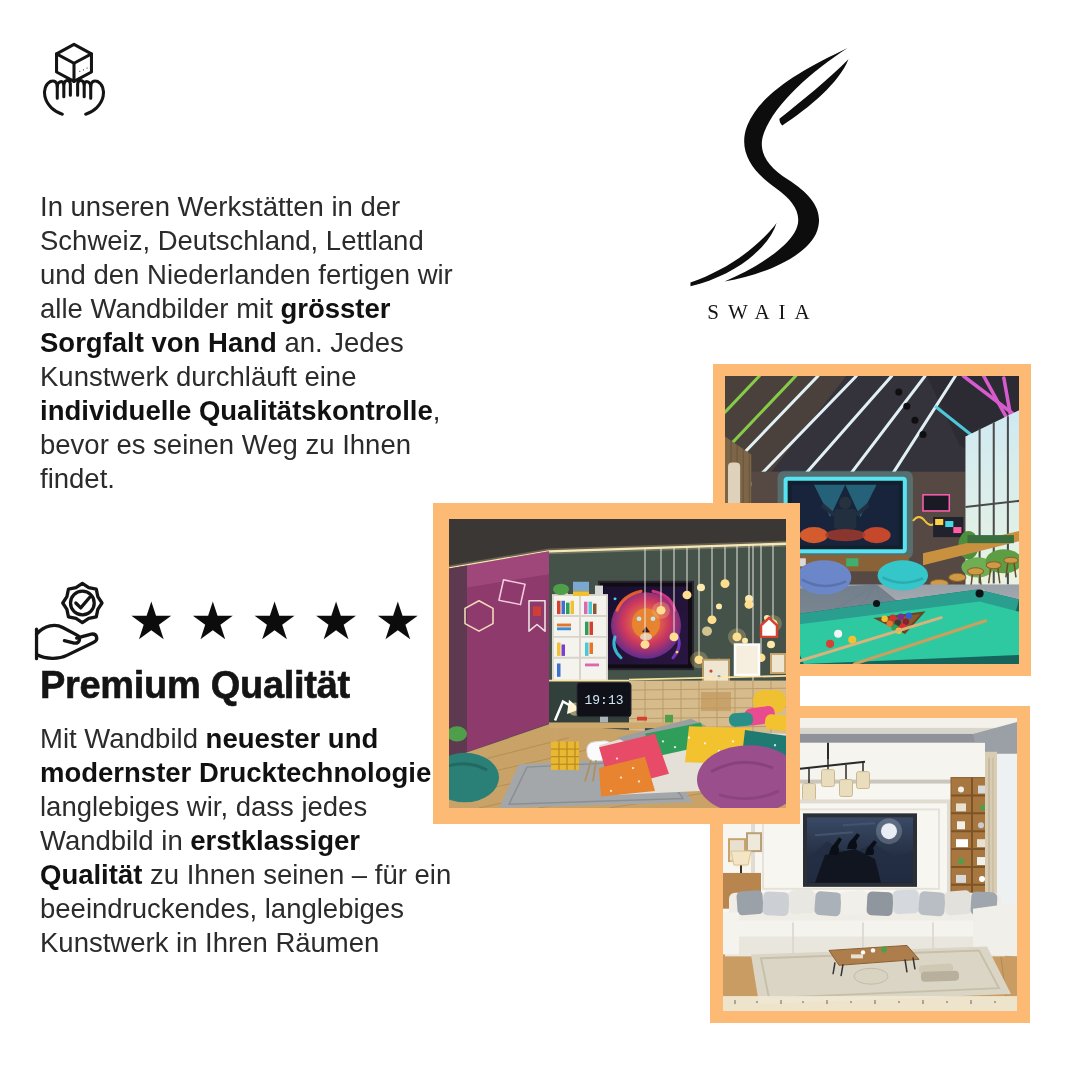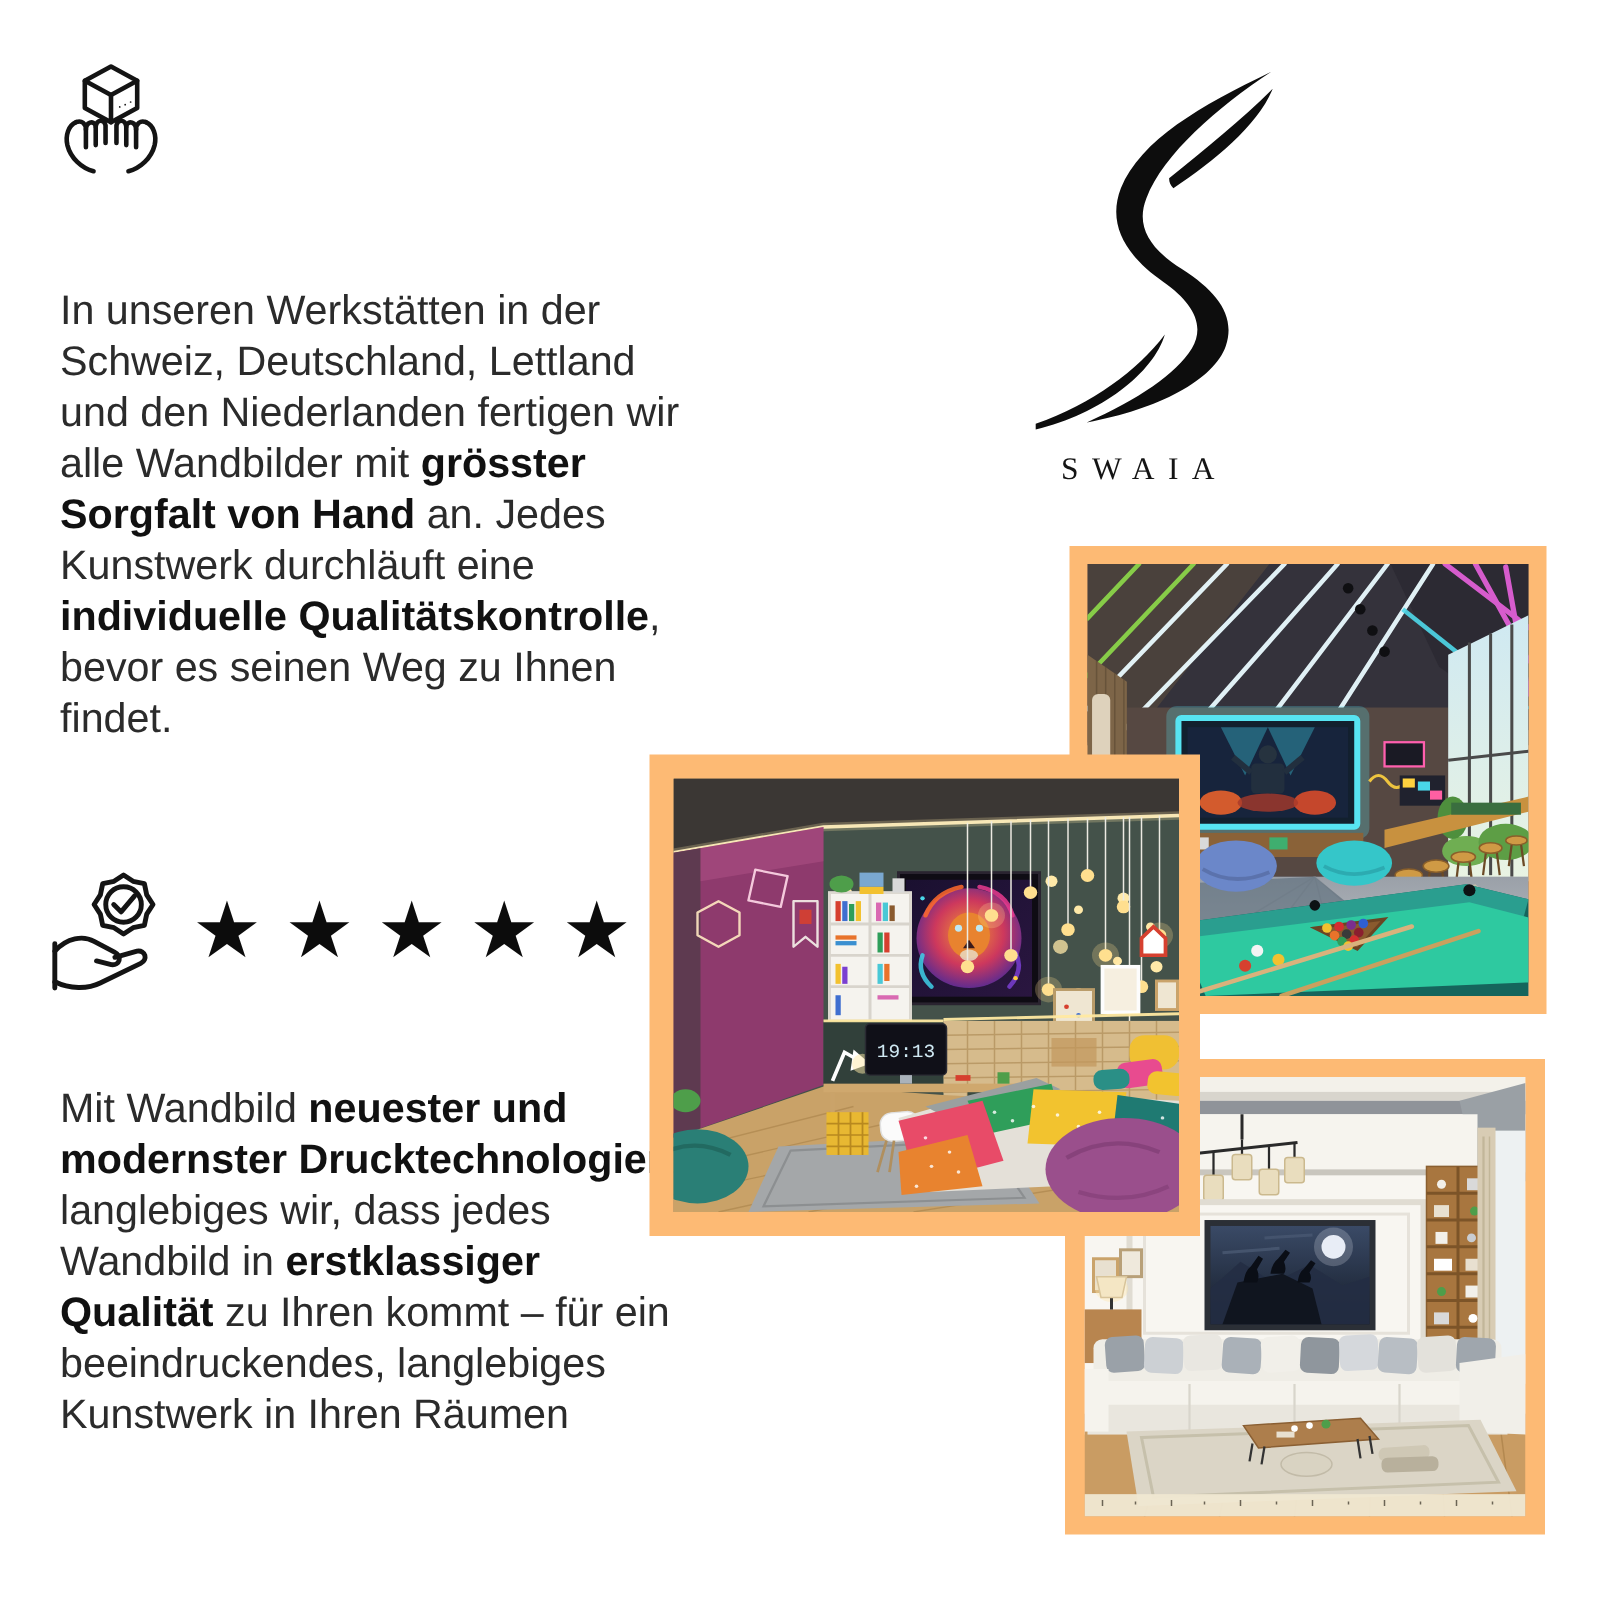--- a/index.html
+++ b/index.html
@@ -51,22 +51,23 @@
       <circle cx="64" cy="34" r="14.5"></circle>
       <path d="M56,34 L62,40 L73,27"></path>
       <path d="M8,66 V102"></path>
       <path d="M8,72 C18,61 31,59 40,64 L57,73 C63,76 61,84 54,83 L42,80"></path>
       <path d="M8,97 C20,103 35,103 45,98 L78,82 C84,79 82,71 75,72 L57,77"></path>
     </svg>
   </div>
 
   <div class="stars" style="left:128px;top:595px;">★★★★★</div>
 
-
-  <div class="para" style="left:40px;top:722px;"><span>Mit Wandbild </span><b>neuester und modernster Drucktechnologien</b><span> langlebiges wir, dass jedes Wandbild in </span><b>erstklassiger Qualität</b><span> zu Ihren kommt – für ein beeindruckendes, langlebiges Kunstwerk in Ihren Räumen</span></div>
+  <div class="h1" style="left:40px;top:664px;">Premium Qualität</div>
+
+  <div class="para" style="left:40px;top:722px;"><span>Mit Wandbild </span><b>neuester und modernster Drucktechnologien</b><span> langlebiges wir, dass jedes Wandbild in </span><b>erstklassiger Qualität</b><span> zu Ihnen seinen – für ein beeindruckendes, langlebiges Kunstwerk in Ihren Räumen</span></div>
 
   <div class="abs" style="left:688px;top:46px;width:162px;height:246px;">
     <svg viewBox="0 0 170 260" width="162" height="246">
       <g fill="#0d0d0d">
         <path d="M168,2 C118,26 76,50 62,84 C52,110 66,132 92,150 C112,164 122,180 112,197 C101,215 74,233 38,249 C88,240 128,219 136,195 C143,174 130,157 105,141 C83,127 72,111 80,91 C92,60 130,27 168,2 Z"></path>
         <path d="M96,77 C122,56 147,36 169,14 C159,39 128,65 99,84 C97,82 96,80 96,77 Z"></path>
         <path d="M2,250 C42,236 74,212 93,187 C85,214 48,243 2,254 Z"></path>
       </g>
     </svg>
   </div>

